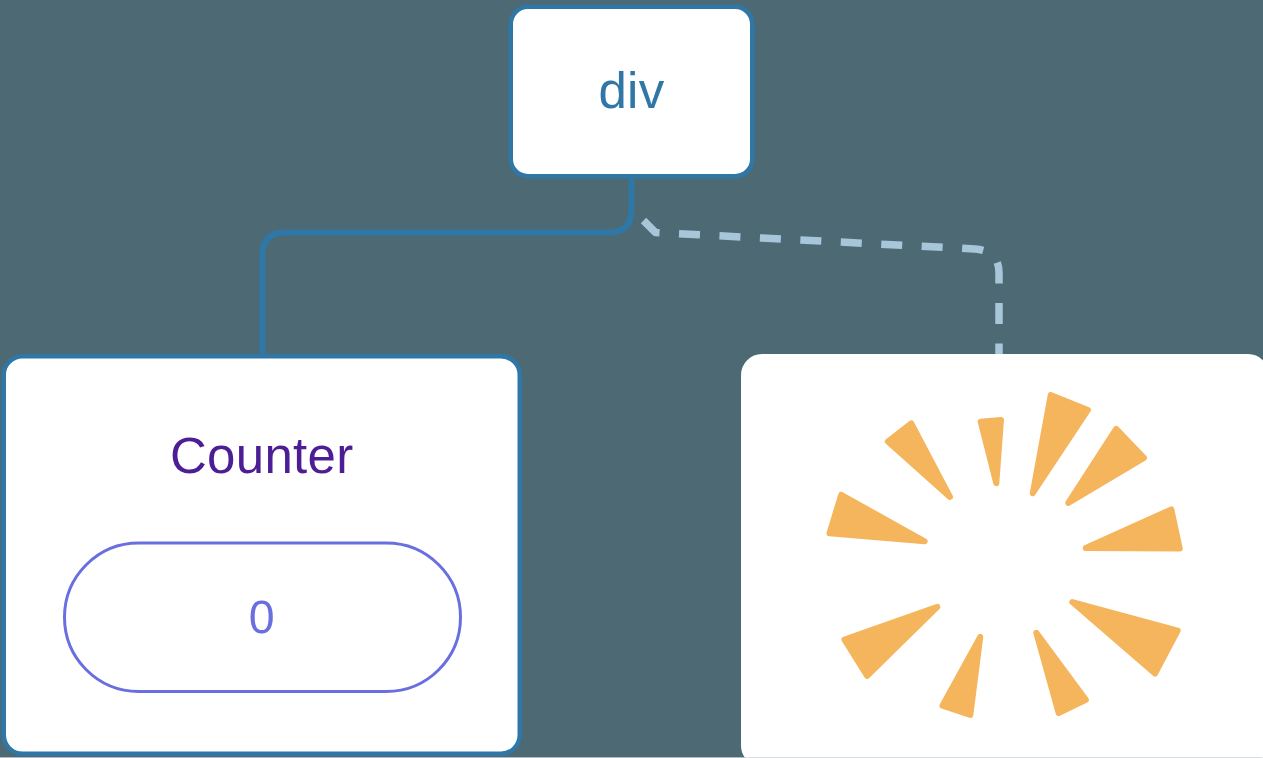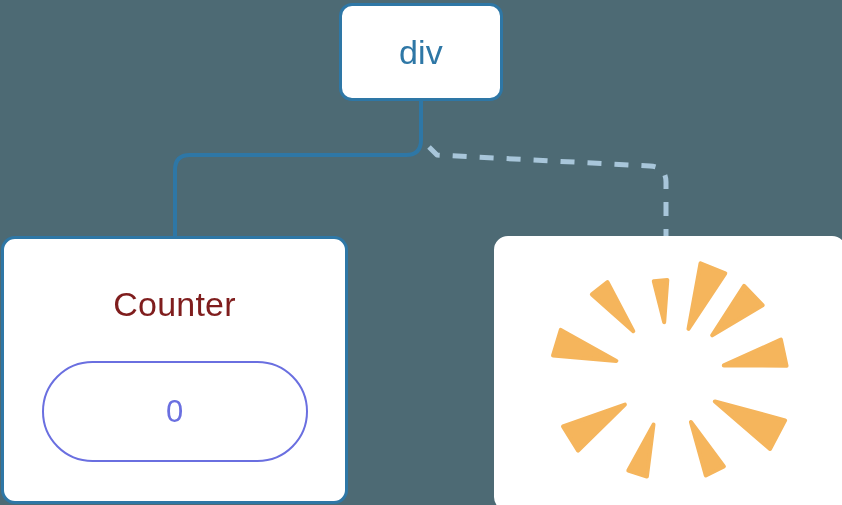--- a/index.html
+++ b/index.html
@@ -30,21 +30,21 @@
   .node {
     position: absolute;
     background: #ffffff;
     box-sizing: border-box;
   }
   
   #node-div {
     left: 339px;
     top: 3px;
     width: 164px;
-    height: 98px;
+    height: 116px;
     border: 3px solid #2e77a6;
     border-radius: 13px;
     display: flex;
     align-items: center;
     justify-content: center;
   }
   #node-div .tag {
     color: #2e77a6;
     font-size: 34px;
     line-height: 1;
@@ -57,21 +57,21 @@
     width: 347px;
     height: 268px;
     border: 3px solid #2e77a6;
     border-radius: 14px;
     display: flex;
     flex-direction: column;
     align-items: center;
     padding-top: 48px;
   }
   #node-counter .comp-title {
-    color: #7f1d1d;
+    color: #4c1d95;
     font-size: 34px;
     line-height: 1;
     letter-spacing: 0.2px;
   }
   .pill {
     margin-top: 40px;
     width: 266px;
     height: 101px;
     border: 2px solid #6a6fe0;
     border-radius: 52px;

